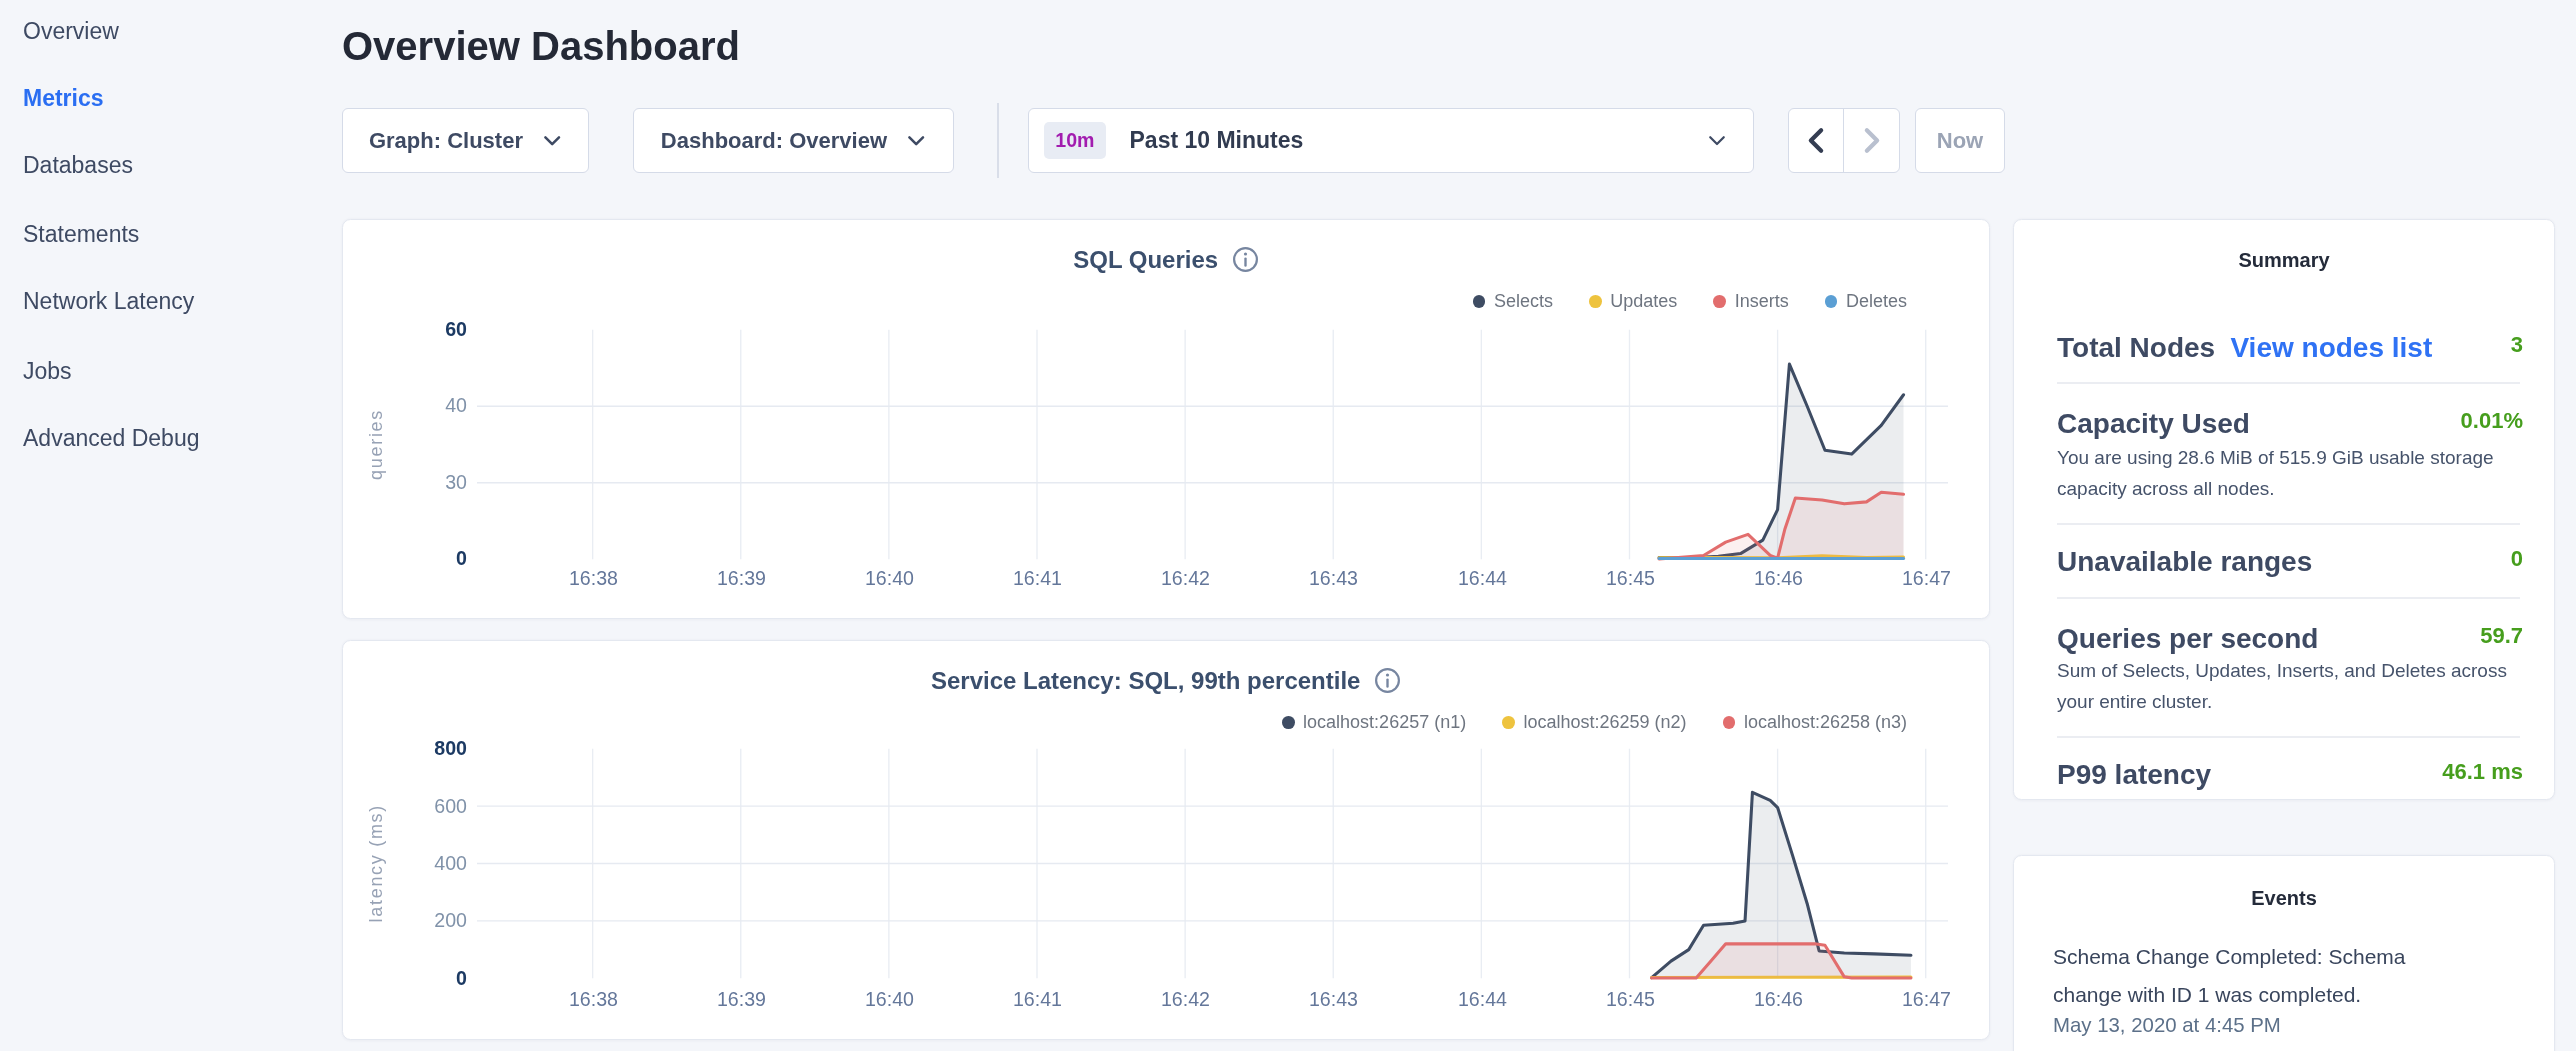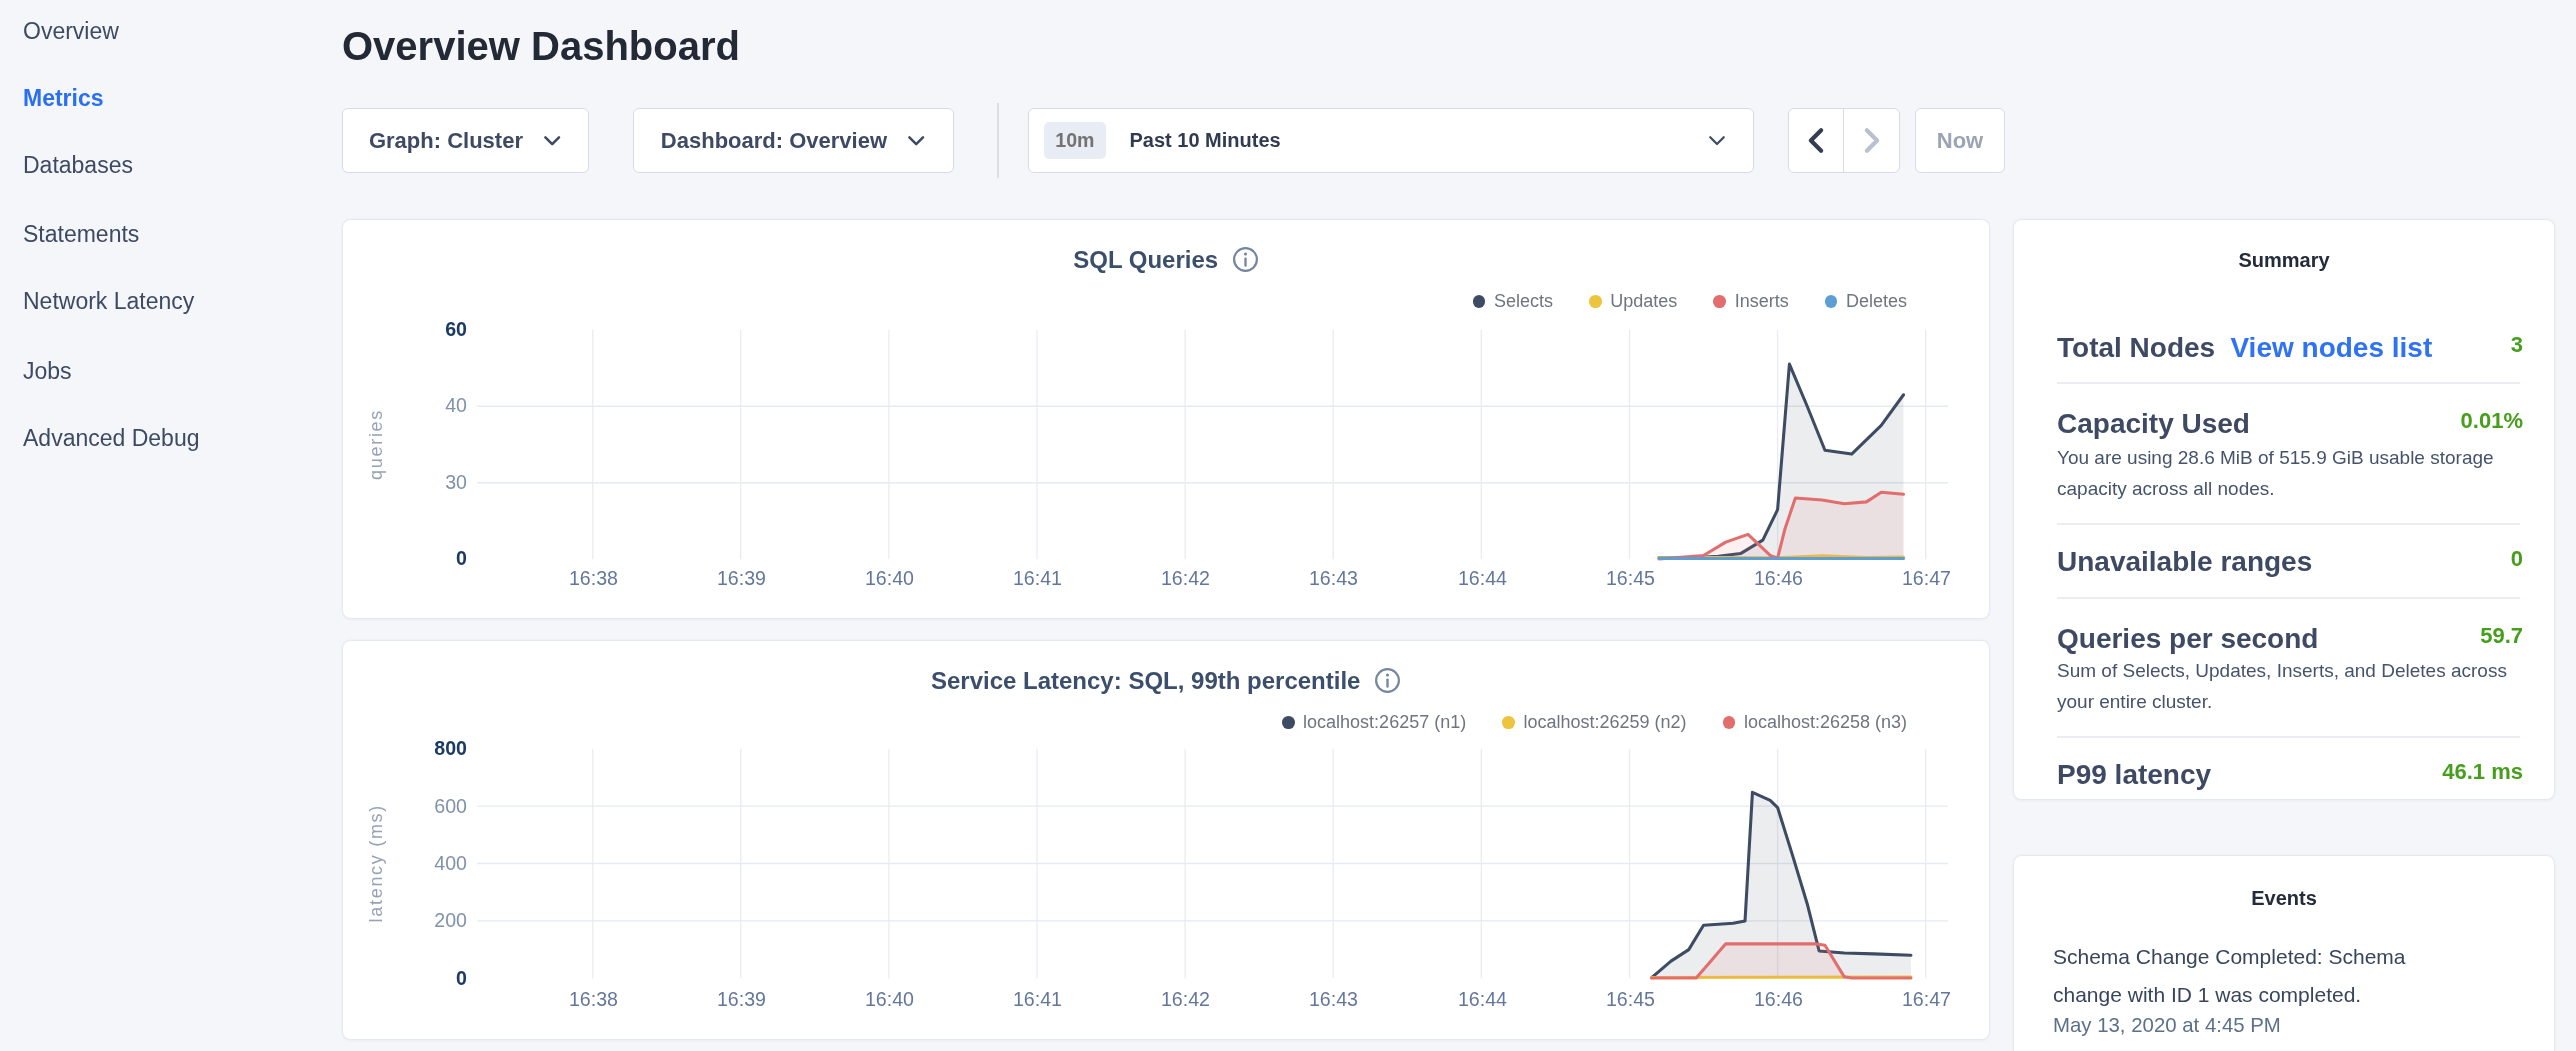--- a/index.html
+++ b/index.html
@@ -11,22 +11,22 @@
   .sidebar { position:absolute; left:0; top:0; width:340px; height:1051px; }
   .side-item { position:absolute; left:23px; font-size:23px; line-height:29px; color:#3e4a63; font-weight:500; cursor:pointer; white-space:nowrap;text-align:center; }
   .side-item.active { color:#2a6ef2; font-weight:700; }
 
   
   .page-title { position:absolute; left:342px; top:24px; font-size:40px; font-weight:600; color:#242936; }
   .ctl { position:absolute; top:108px; height:65px; background:#fff; border:1.7px solid #d5dbe8; border-radius:6px; display:flex; align-items:center; justify-content:center; color:#3e4a63; font-weight:700; font-size:22px; cursor:pointer; }
   .dd-chevron { margin-left:18.7px; display:inline-flex; }
   .vdivider { position:absolute; left:997px; top:103px; width:1.7px; height:75px; background:#d9dee9; }
   .time-select { justify-content:flex-start; padding:0 24px 0 15.3px; }
-  .time-badge { background:#e8ecf4; border-radius:5.1px; padding:6.8px 11px; font-size:19.6px; font-weight:700; color:#737373; }
-  .time-label { margin-left:24px; font-size:20px; font-weight:700; color:#313b50; }
+  .time-badge { background:#e8ecf4; border-radius:5.1px; padding:6.8px 11px; font-size:19.6px; font-weight:700; color:#a21caf; }
+  .time-label { margin-left:24px; font-size:23px; font-weight:700; color:#313b50; }
   .time-chevron { position:absolute; right:25.5px; display:inline-flex; }
   .arrow-group { position:absolute; left:1788px; top:108px; width:112px; height:65px; background:#fff; border:1.7px solid #d5dbe8; border-radius:6px; display:flex; }
   .arrow-cell { width:50%; display:flex; align-items:center; justify-content:center; cursor:pointer; }
   .arrow-cell:first-child { border-right:1.7px solid #d5dbe8; }
   .now-btn { left:1915px; width:90px; color:#9ba4b5; }
 
   
   .card { position:absolute; background:#fff; border:1.7px solid #e4e8f0; border-radius:8.5px; box-shadow:0 0.9px 2.6px rgba(50,60,90,.05);padding-left:28px; }
   .chart-card { left:342px; width:1648px; height:400px; }
   #chart-card-0 { top:219px; }

